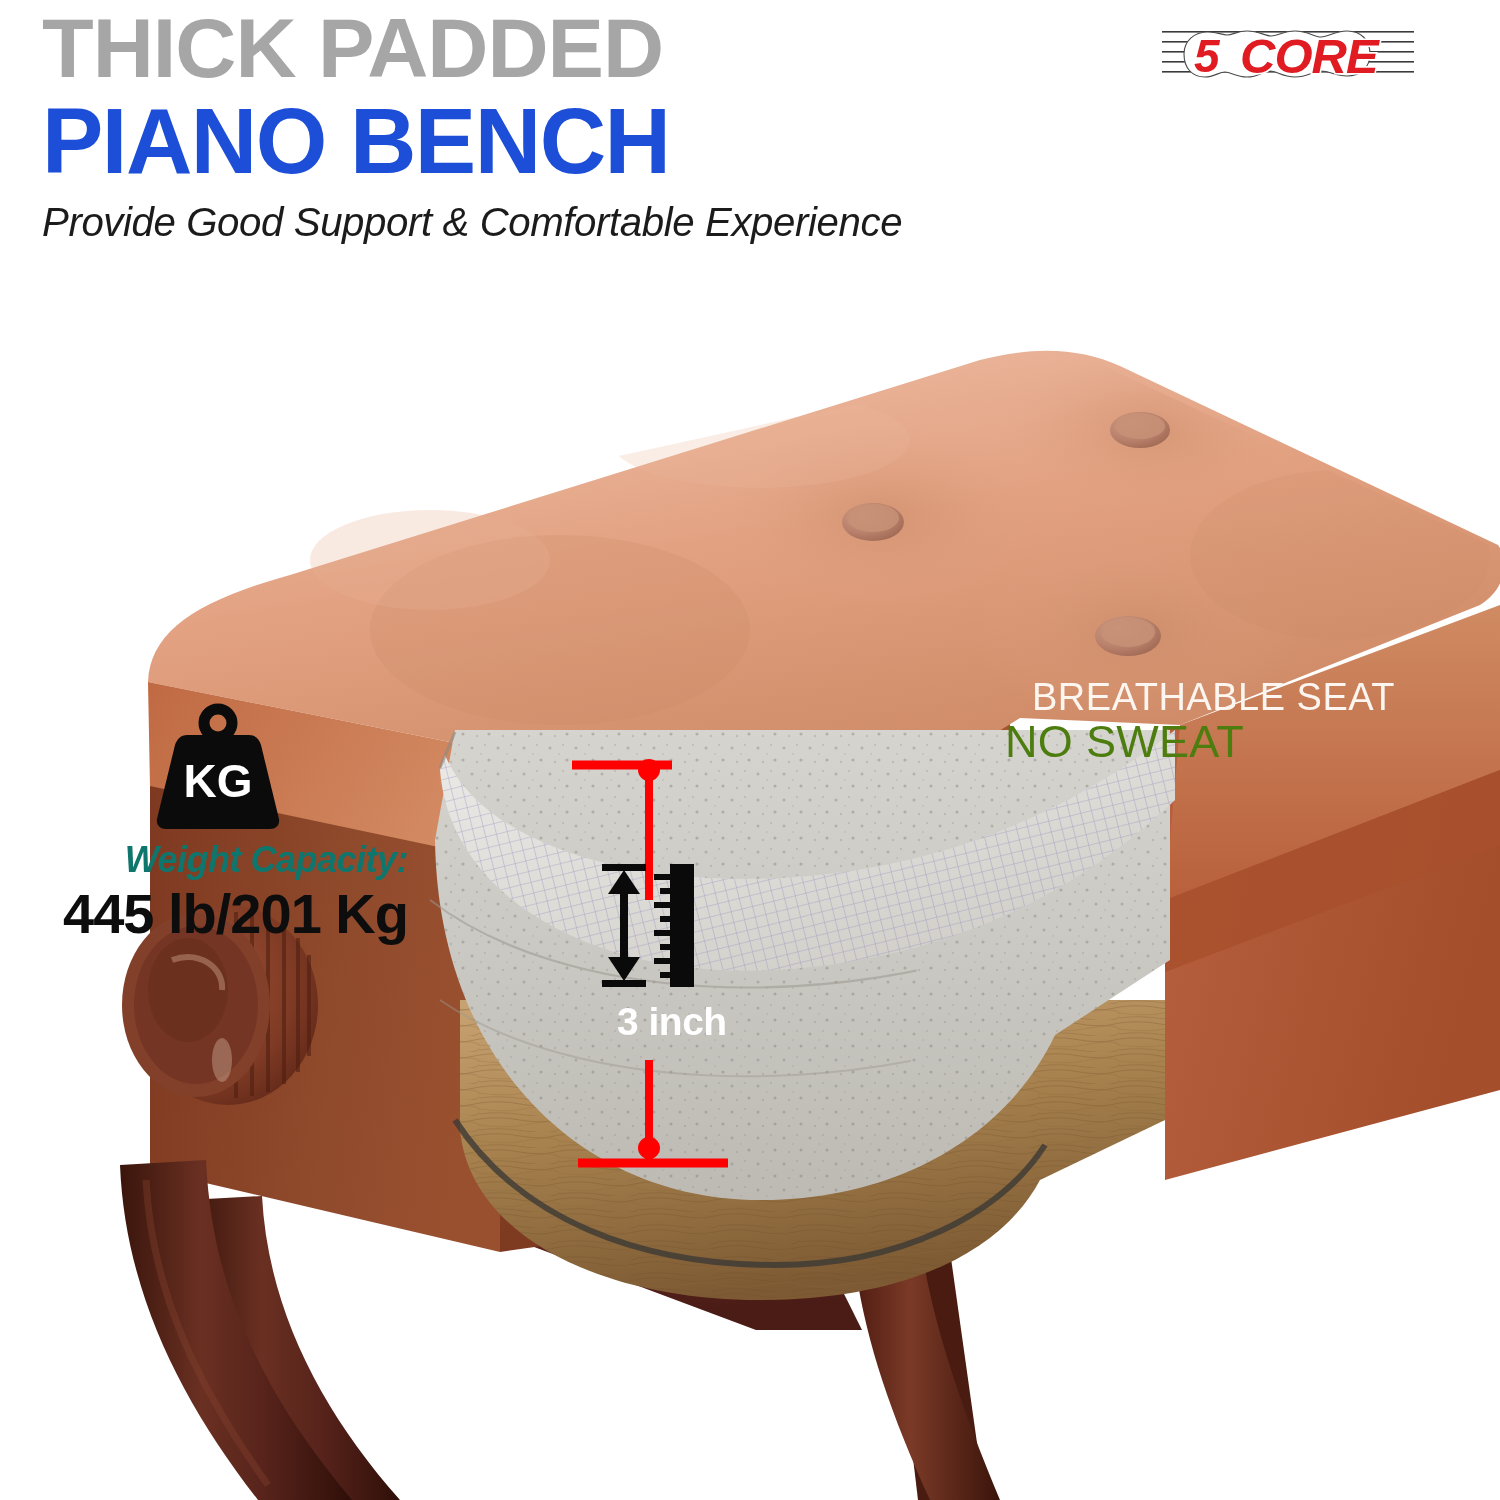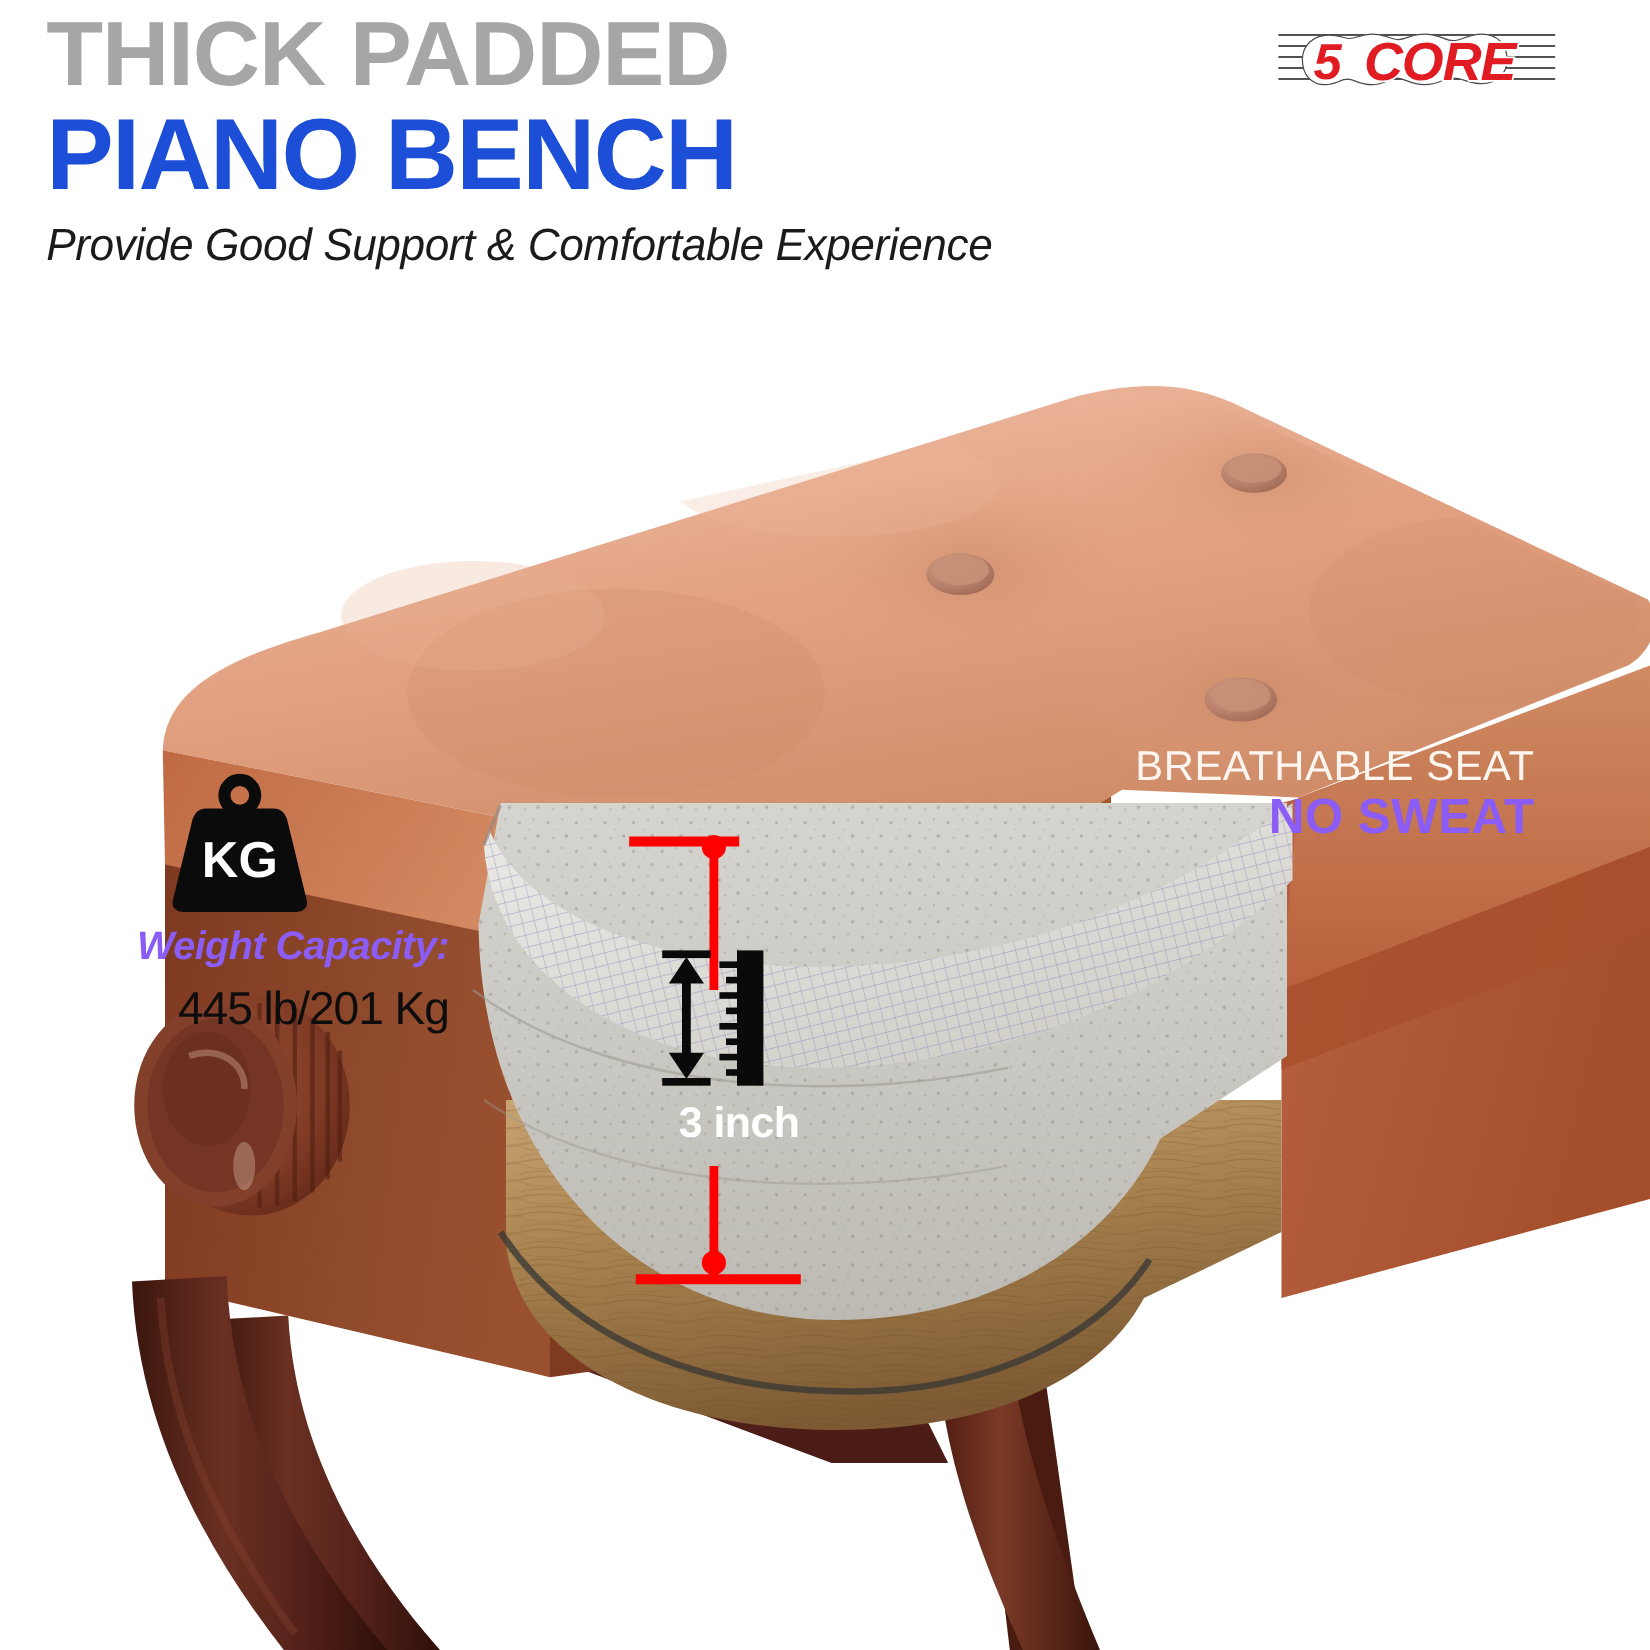--- a/index.html
+++ b/index.html
@@ -32,44 +32,44 @@
   }
 
   
   .logo{position:absolute;left:1162px;top:24px;width:252px;height:62px;}
   .logo svg{display:block;}
 
   
   .weight-block{position:absolute;left:28px;top:695px;width:380px;text-align:right;}
   .kg-icon{width:150px;height:140px;margin:0 auto;display:block;}
   .weight-label{
-    font-size:36px;font-style:italic;font-weight:600;color:#8b5cf6;
+    font-size:36px;font-style:italic;font-weight:600;color:#0f766e;
     margin-top:4px;letter-spacing:-0.5px;white-space:nowrap;
   }
   .weight-value{
-    font-size:42px;font-weight:normal;color:#0d0d0d;margin-top:12px;
+    font-size:56px;font-weight:bold;color:#0d0d0d;margin-top:0;
     letter-spacing:-1px;white-space:nowrap;
   }
 
   
   #product{position:absolute;left:0;top:300px;width:1500px;height:1200px;}
   #product svg{display:block;}
 
   
   .breathe{
     position:absolute;left:1005px;top:678px;width:390px;text-align:center;
     pointer-events:none;
   }
   .breathe .l1{
     font-size:38px;font-weight:400;color:#fdf6f0;letter-spacing:0.5px;
     line-height:1.0;white-space:nowrap;text-align:right;
   }
   .breathe .l2{
-    font-size:45px;font-weight:bold;color:#8b5cf6;letter-spacing:0.3px;
-    line-height:1.05;margin-top:2px;white-space:nowrap;text-align:right;
+    font-size:45px;font-weight:normal;color:#4d7c0f;letter-spacing:0.3px;
+    line-height:1.05;margin-top:2px;white-space:nowrap;text-align:left;
   }
 
   .ruler-callout{position:absolute;left:596px;top:862px;width:150px;}
   .ruler-callout svg{display:block;}
   .inch-label{
     position:absolute;left:617px;top:1000px;width:160px;
     font-size:39px;font-weight:bold;color:#ffffff;
     letter-spacing:-0.5px;white-space:nowrap;text-align:left;
   }
 

